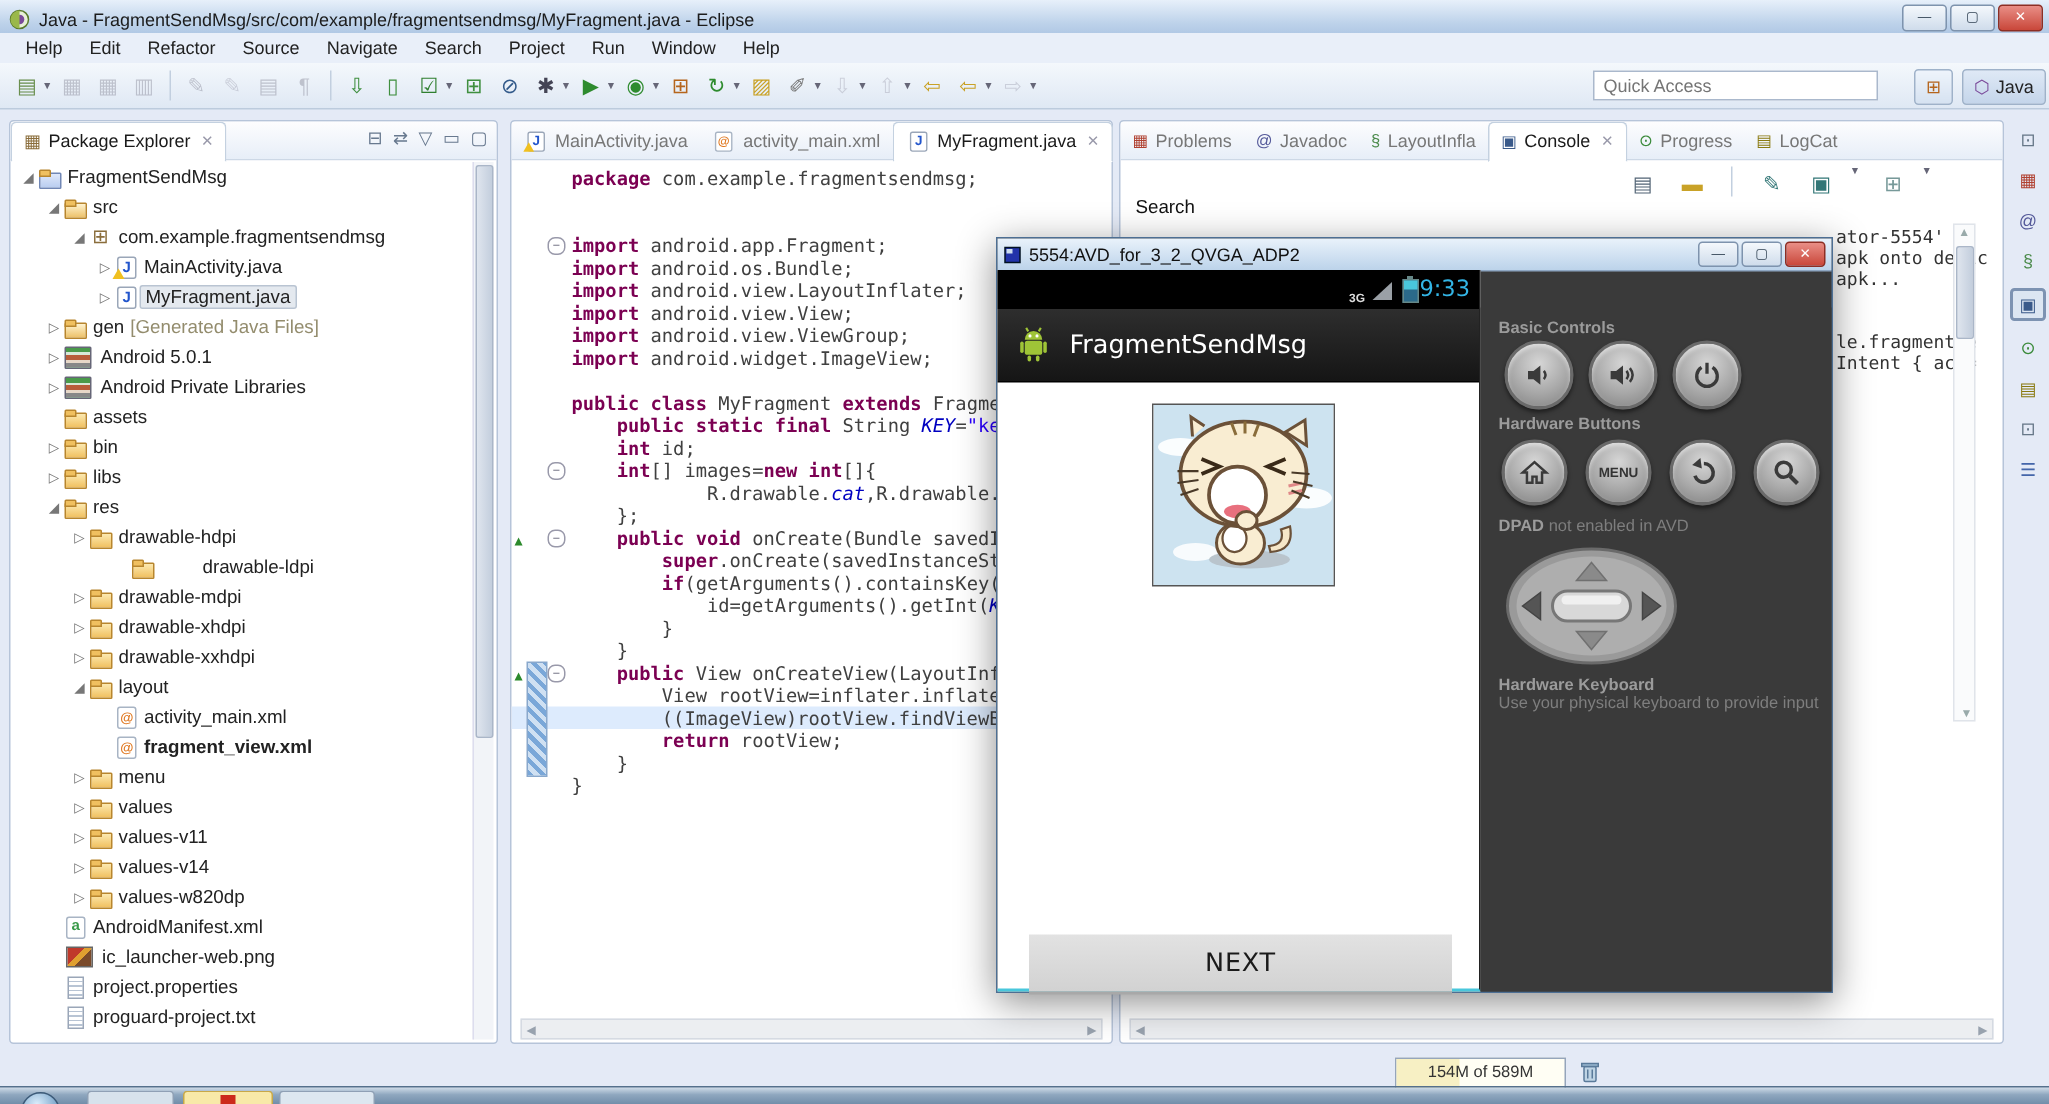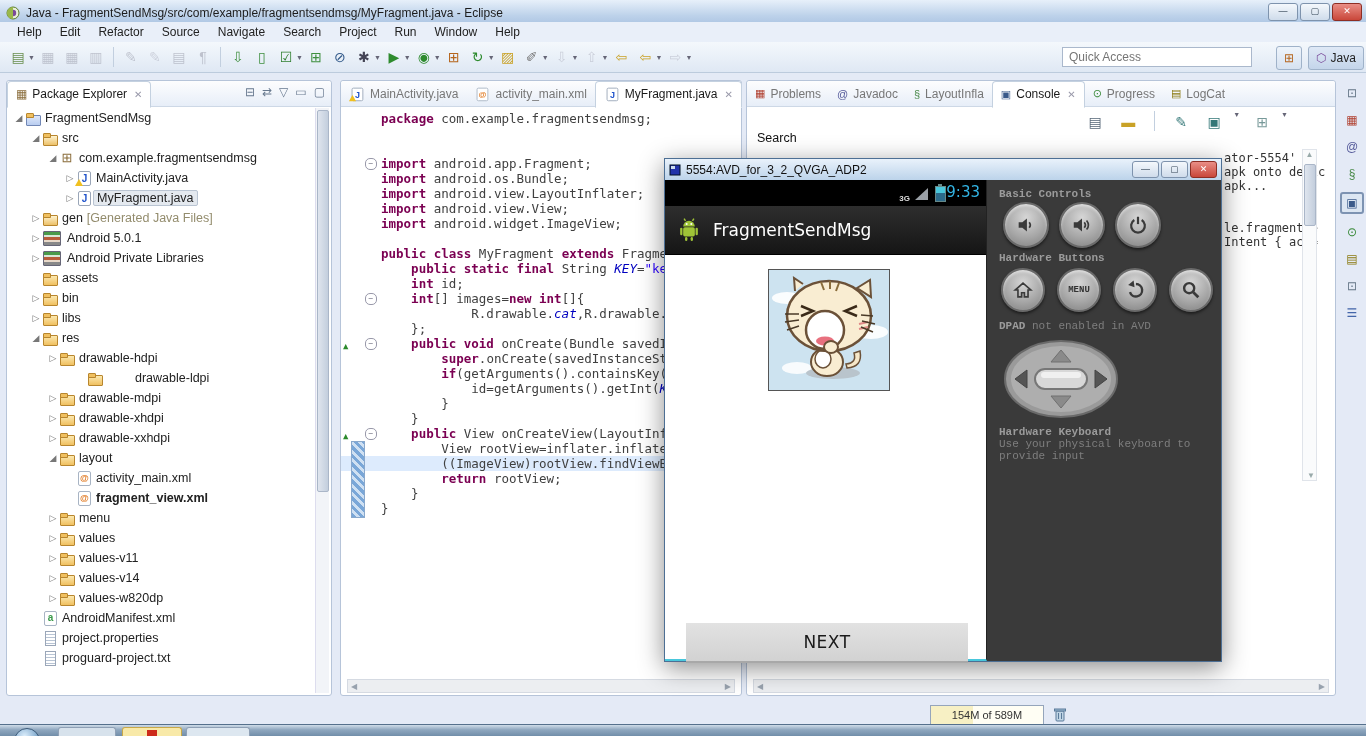--- a/index.html
+++ b/index.html
@@ -129,21 +129,21 @@
   .batt i{position:absolute;left:0;right:0;top:0;height:6px;background:#49c7dc;}
   #dtime{position:absolute;right:6px;top:3px;color:#33b5e5;font-size:15px;font-family:"DejaVu Sans",sans-serif;margin-left:44px;}
   #dactionbar{height:48px;background:linear-gradient(#2e2e2e,#151515);border-bottom:1px solid #000;
     display:flex;align-items:center;padding-left:10px;gap:10px;}
   #dactionbar .apptitle{color:#fff;font-size:17px;font-family:"DejaVu Sans",sans-serif;}
   #catimg{position:absolute;left:103px;top:89px;width:120px;height:120px;border:1px solid #555;}
   #nextbtn{position:absolute;left:21px;top:443px;width:282px;height:38px;
     background:linear-gradient(#e2e2e2,#d2d2d2);border-bottom:2px solid #a8a8a8;
     display:flex;align-items:center;justify-content:center;font-size:17px;color:#1a1a1a;
     font-family:"DejaVu Sans",sans-serif;letter-spacing:.5px;}
-  #empanel{flex:1;background:#3a3a3a;position:relative;font-family:Liberation Mono, monospace;}
+  #empanel{flex:1;background:#3a3a3a;position:relative;font-family:Liberation Sans, sans-serif;margin-top:25px;}
   .emlabel{color:#9b9b9b;font-weight:bold;font-size:11px;position:absolute;left:12px;}
   .emnote{color:#7e7e7e;font-weight:normal;}
   .embtn{position:absolute;width:46px;height:46px;border-radius:50%;
     background:radial-gradient(circle at 50% 32%,#d6d6d6,#a8a8a8 55%,#7e7e7e);
     border:2px solid #6a6a6a;box-shadow:inset 0 2px 3px rgba(255,255,255,.55),0 2px 3px rgba(0,0,0,.5);
     display:flex;align-items:center;justify-content:center;box-sizing:border-box;}
   .embtn.small{width:44px;height:44px;}
   .embtn svg{width:22px;height:22px;}
   .embtn .mtxt{font-size:9px;font-weight:bold;color:#333;}
   #dpadwrap{position:absolute;left:14px;top:158px;}
@@ -374,20 +374,25 @@
           <span class="ic fold"></span>
           <span class="lbl">values-w820dp</span>
         </div>
         <div class="trow" style="padding-left: 21px;">
           <span class="arr"></span>
           <span class="ic mani"></span>
           <span class="lbl">AndroidManifest.xml</span>
         </div>
         <div class="trow" style="padding-left: 21px;">
           <span class="arr"></span>
+          <span class="ic img"></span>
+          <span class="lbl">ic_launcher-web.png</span>
+        </div>
+        <div class="trow" style="padding-left: 21px;">
+          <span class="arr"></span>
           <span class="ic txt"></span>
           <span class="lbl">project.properties</span>
         </div>
         <div class="trow" style="padding-left: 21px;">
           <span class="arr"></span>
           <span class="ic txt"></span>
           <span class="lbl">proguard-project.txt</span>
         </div>
       </div>
     <div id="pescroll">
@@ -413,20 +418,21 @@
       </div>
     <div class="code">
       <div id="codelines" style="padding-top: 4px;">
           <div class="cline"><span class="k">package</span><span class="p"> com.example.fragmentsendmsg;</span></div>
           <div class="cline"></div>
           <div class="cline"></div>
           <div class="cline"><span class="fold">−</span><span class="k">import</span><span class="p"> android.app.Fragment;</span></div>
           <div class="cline"><span class="k">import</span><span class="p"> android.os.Bundle;</span></div>
           <div class="cline"><span class="k">import</span><span class="p"> android.view.LayoutInflater;</span></div>
           <div class="cline"><span class="k">import</span><span class="p"> android.view.View;</span></div>
+          <div class="cline"><span class="k">import</span><span class="p"> android.view.ViewGroup;</span></div>
           <div class="cline"><span class="k">import</span><span class="p"> android.widget.ImageView;</span></div>
           <div class="cline"></div>
           <div class="cline"><span class="k">public</span><span class="p"> </span><span class="k">class</span><span class="p"> MyFragment </span><span class="k">extends</span><span class="p"> Fragment{</span></div>
           <div class="cline"><span class="p">    </span><span class="k">public</span><span class="p"> </span><span class="k">static</span><span class="p"> </span><span class="k">final</span><span class="p"> String </span><span class="c">KEY</span><span class="p">=</span><span class="s">"key"</span><span class="p">;</span></div>
           <div class="cline"><span class="p">    </span><span class="k">int</span><span class="p"> id;</span></div>
           <div class="cline"><span class="fold">−</span><span class="p">    </span><span class="k">int</span><span class="p">[] images=</span><span class="k">new</span><span class="p"> </span><span class="k">int</span><span class="p">[]{</span></div>
           <div class="cline"><span class="p">            R.drawable.</span><span class="c">cat</span><span class="p">,R.drawable.</span><span class="c">tig</span></div>
           <div class="cline"><span class="p">    };</span></div>
           <div class="cline"><span class="mark">▲</span><span class="fold">−</span><span class="p">    </span><span class="k">public</span><span class="p"> </span><span class="k">void</span><span class="p"> onCreate(Bundle savedInst</span></div>
           <div class="cline"><span class="p">        </span><span class="k">super</span><span class="p">.onCreate(savedInstanceState</span></div>

